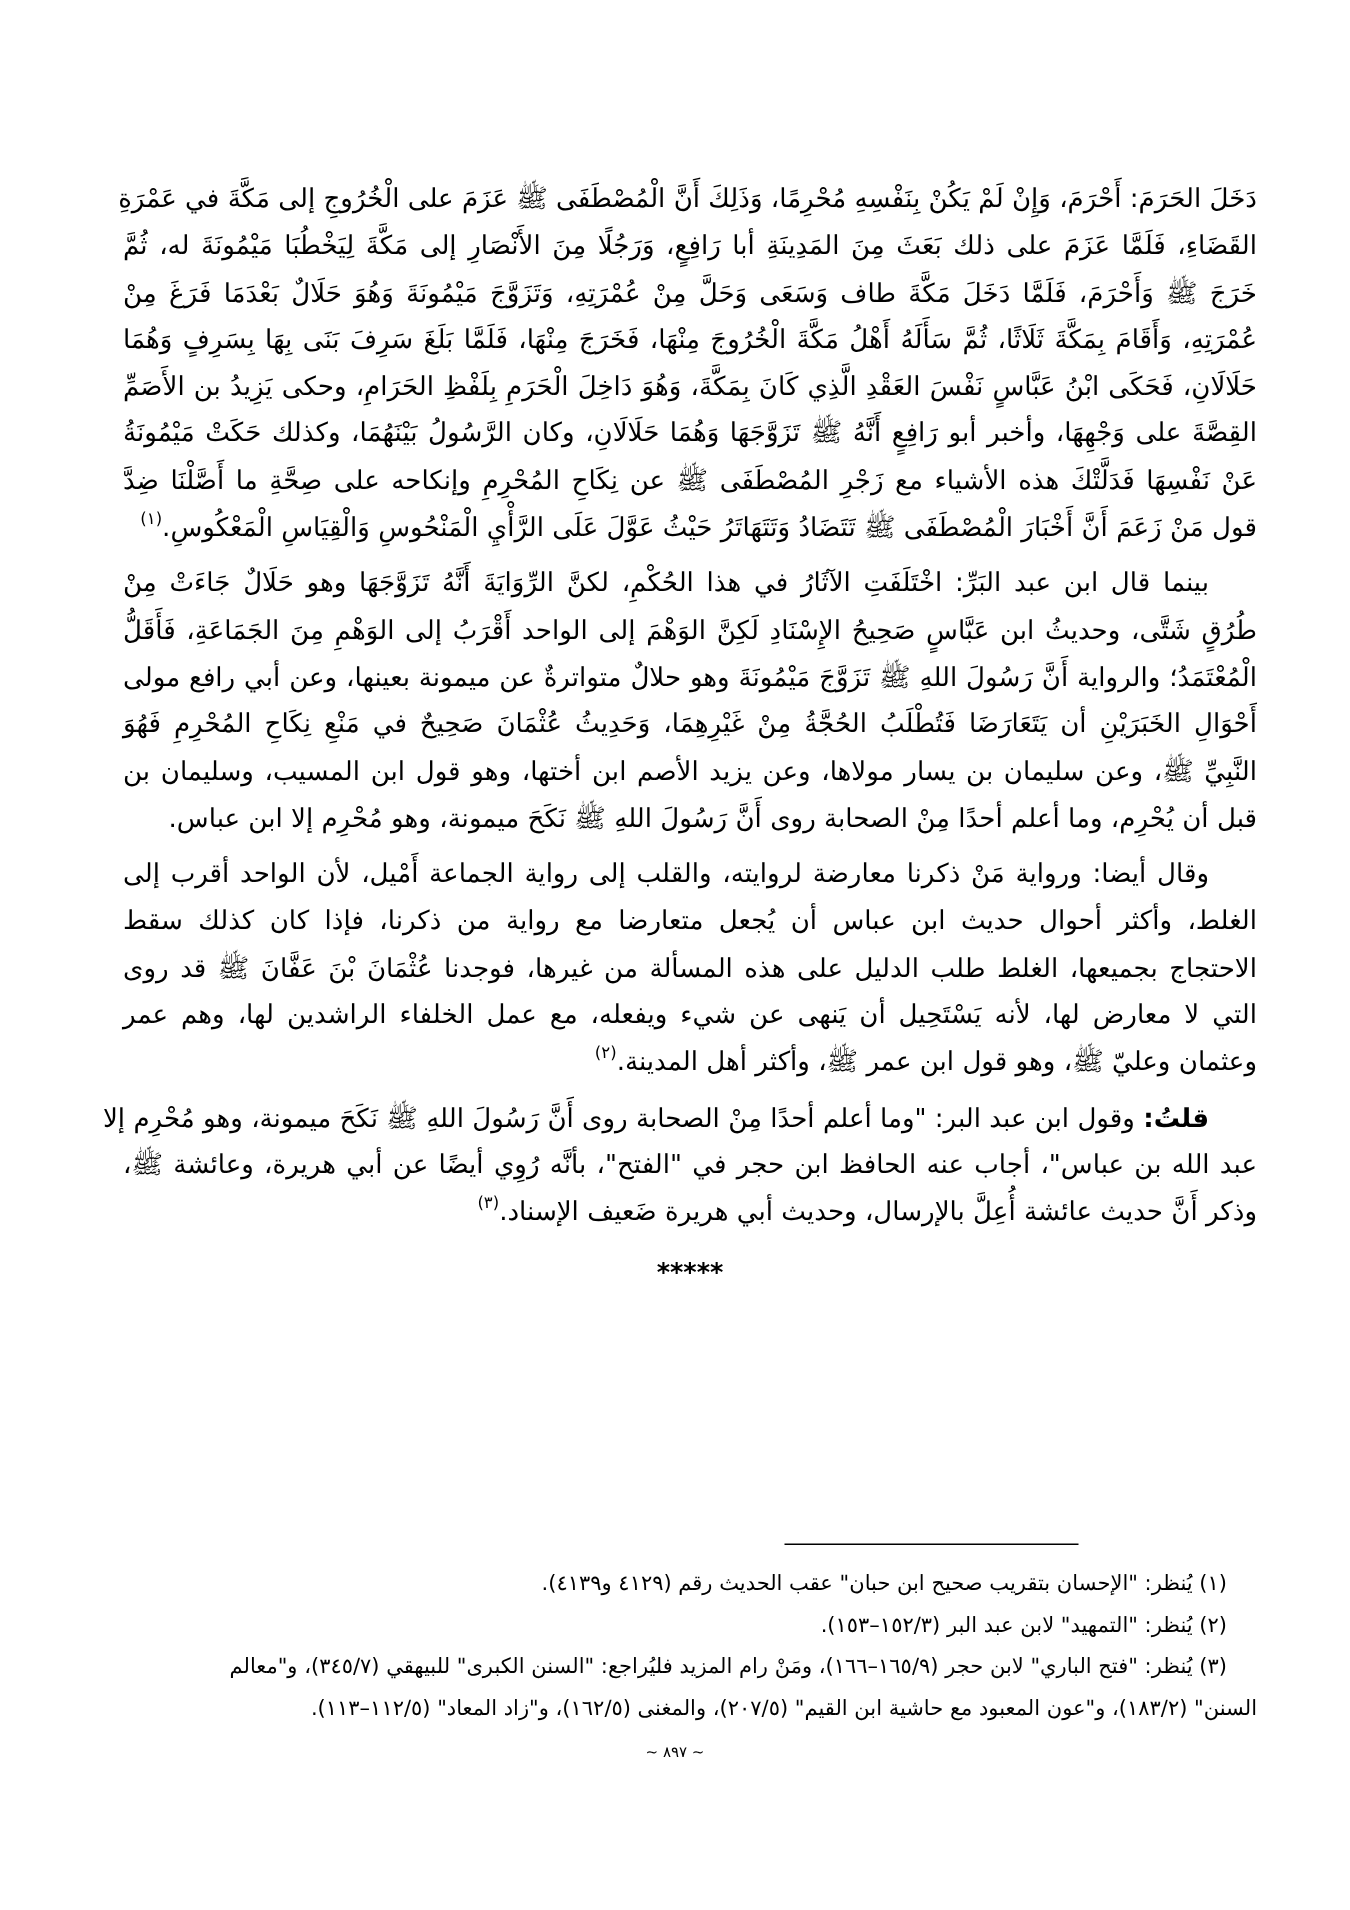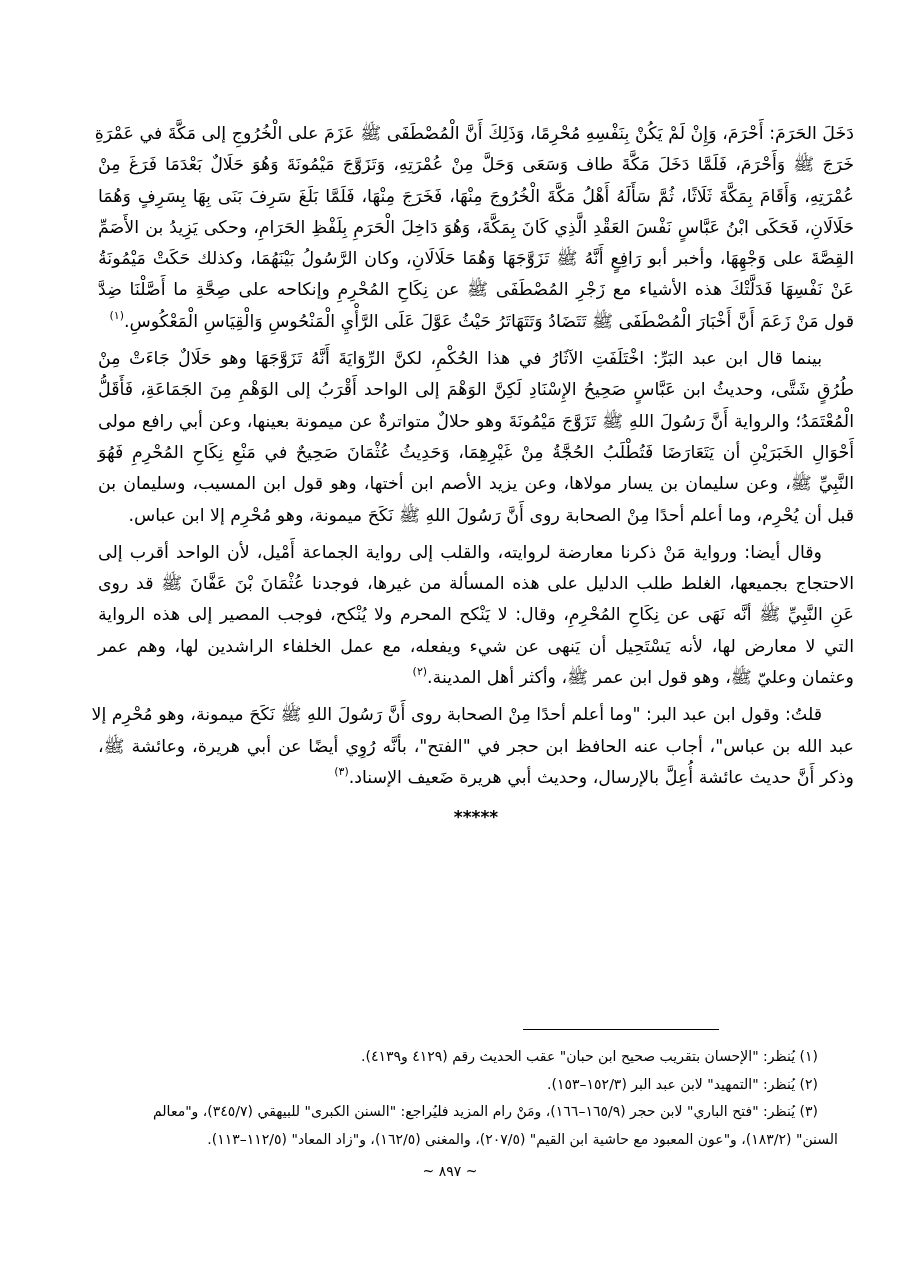--- a/index.html
+++ b/index.html
@@ -2,59 +2,60 @@
 <html><head>
   <meta charset="utf-8">
   <style>
     html, body { margin: 0; padding: 0; background: #ffffff; }
     body {
       width: 900px; height: 1273px; position: relative; overflow: hidden;
       font-family: "DejaVu Sans", "Liberation Sans", sans-serif;
       color: #000;
     }
     .page {
-      position: absolute; left: 98px; top: 118px; width: 756px;
+      position: absolute; left: 82px; top: 118px; width: 756px;
       direction: rtl; text-align: justify;
     }
     .para {
       font-size: 17.4px; line-height: 31.3px; margin: 0;
       text-align-last: right;
     }
     .para .line { display: block; text-align: justify; text-align-last: justify; white-space: nowrap; }
     .para .line.last { text-align-last: right; }
     .indent { padding-right: 32px; }
     .gap { height: 6px; }
     sup.fn { font-size: 11px; vertical-align: 8px; line-height: 0; }
-    .bold { font-weight: normal; margin-top: 20px; }
+    .bold { font-weight: bold; margin-top: 20px; }
     .stars {
       text-align: center; direction: ltr; font-weight: bold;
       font-size: 17px; letter-spacing: 0; margin-top: 14px;
     }
     .fn-rule {
       position: absolute; left: 523px; top: 1029px; width: 196px; height: 0;
       border-top: 1.5px solid #000;
     }
     .footnotes {
       position: absolute; left: 82px; top: 1043px; width: 756px;
       direction: rtl; font-size: 14px; line-height: 27.5px;
     }
     .footnotes .fn-item { padding-right: 20px; }
     .footnotes .fn-item .line { display: block; white-space: nowrap; }
     .page-number {
       position: absolute; left: 0; width: 900px; top: 1163px;
-      text-align: center; font-size: 14px; direction: rtl;
+      text-align: center; font-size: 10px; direction: rtl;
     }
   </style>
 </head>
 <body>
 
 <div class="page">
 
   <p class="para">
     <span class="line">دَخَلَ الحَرَمَ: أَحْرَمَ، وَإِنْ لَمْ يَكُنْ بِنَفْسِهِ مُحْرِمًا، وَذَلِكَ أَنَّ الْمُصْطَفَى ﷺ عَزَمَ على الْخُرُوجِ إلى مَكَّةَ في عَمْرَةِ</span>
+    <span class="line">القَضَاءِ، فَلَمَّا عَزَمَ على ذلك بَعَثَ مِنَ المَدِينَةِ أبا رَافِعٍ، وَرَجُلًا مِنَ الأَنْصَارِ إلى مَكَّةَ لِيَخْطُبَا مَيْمُونَةَ له، ثُمَّ</span>
     <span class="line">خَرَجَ ﷺ وَأَحْرَمَ، فَلَمَّا دَخَلَ مَكَّةَ طاف وَسَعَى وَحَلَّ مِنْ عُمْرَتِهِ، وَتَزَوَّجَ مَيْمُونَةَ وَهُوَ حَلَالٌ بَعْدَمَا فَرَغَ مِنْ</span>
     <span class="line">عُمْرَتِهِ، وَأَقَامَ بِمَكَّةَ ثَلَاثًا، ثُمَّ سَأَلَهُ أَهْلُ مَكَّةَ الْخُرُوجَ مِنْهَا، فَخَرَجَ مِنْهَا، فَلَمَّا بَلَغَ سَرِفَ بَنَى بِهَا بِسَرِفٍ وَهُمَا</span>
     <span class="line">حَلَالَانِ، فَحَكَى ابْنُ عَبَّاسٍ نَفْسَ العَقْدِ الَّذِي كَانَ بِمَكَّةَ، وَهُوَ دَاخِلَ الْحَرَمِ بِلَفْظِ الحَرَامِ، وحكى يَزِيدُ بن الأَصَمِّ</span>
     <span class="line">القِصَّةَ على وَجْهِهَا، وأخبر أبو رَافِعٍ أَنَّهُ ﷺ تَزَوَّجَهَا وَهُمَا حَلَالَانِ، وكان الرَّسُولُ بَيْنَهُمَا، وكذلك حَكَتْ مَيْمُونَةُ</span>
     <span class="line">عَنْ نَفْسِهَا فَدَلَّتْكَ هذه الأشياء مع زَجْرِ المُصْطَفَى ﷺ عن نِكَاحِ المُحْرِمِ وإنكاحه على صِحَّةِ ما أَصَّلْنَا ضِدَّ</span>
     <span class="line last"><span>قول مَنْ زَعَمَ أَنَّ أَخْبَارَ الْمُصْطَفَى ﷺ تَتَضَادُ وَتَتَهَاتَرُ حَيْثُ عَوَّلَ عَلَى الرَّأْيِ الْمَنْحُوسِ وَالْقِيَاسِ الْمَعْكُوسِ.</span><sup class="fn">(١)</sup></span>
   </p>
   <div class="gap"></div>
 
   <p class="para">
@@ -62,22 +63,22 @@
     <span class="line">طُرُقٍ شَتَّى، وحديثُ ابن عَبَّاسٍ صَحِيحُ الإِسْنَادِ لَكِنَّ الوَهْمَ إلى الواحد أَقْرَبُ إلى الوَهْمِ مِنَ الجَمَاعَةِ، فَأَقَلُّ</span>
     <span class="line">الْمُعْتَمَدُ؛ والرواية أَنَّ رَسُولَ اللهِ ﷺ تَزَوَّجَ مَيْمُونَةَ وهو حلالٌ متواترةٌ عن ميمونة بعينها، وعن أبي رافع مولى</span>
     <span class="line">أَحْوَالِ الخَبَرَيْنِ أن يَتَعَارَضَا فَتُطْلَبُ الحُجَّةُ مِنْ غَيْرِهِمَا، وَحَدِيثُ عُثْمَانَ صَحِيحٌ في مَنْعِ نِكَاحِ المُحْرِمِ فَهُوَ</span>
     <span class="line">النَّبِيِّ ﷺ، وعن سليمان بن يسار مولاها، وعن يزيد الأصم ابن أختها، وهو قول ابن المسيب، وسليمان بن</span>
     <span class="line last">قبل أن يُحْرِم، وما أعلم أحدًا مِنْ الصحابة روى أَنَّ رَسُولَ اللهِ ﷺ نَكَحَ ميمونة، وهو مُحْرِم إلا ابن عباس.</span>
   </p>
   <div class="gap"></div>
 
   <p class="para">
     <span class="line indent">وقال أيضا: ورواية مَنْ ذكرنا معارضة لروايته، والقلب إلى رواية الجماعة أَمْيل، لأن الواحد أقرب إلى</span>
+    <span class="line">الغلط، وأكثر أحوال حديث ابن عباس أن يُجعل متعارضا مع رواية من ذكرنا، فإذا كان كذلك سقط</span>
     <span class="line">الاحتجاج بجميعها، الغلط طلب الدليل على هذه المسألة من غيرها، فوجدنا عُثْمَانَ بْنَ عَفَّانَ ﷺ قد روى</span>
-    <span class="line">عَنِ النَّبِيِّ ﷺ أنَّه نَهَى عن نِكَاحِ المُحْرِمِ، وقال: لا يَنْكح المحرم ولا يُنْكح، فوجب المصير إلى هذه الرواية</span>
     <span class="line">التي لا معارض لها، لأنه يَسْتَحِيل أن يَنهى عن شيء ويفعله، مع عمل الخلفاء الراشدين لها، وهم عمر</span>
     <span class="line last"><span>وعثمان وعليّ ﷺ، وهو قول ابن عمر ﷺ، وأكثر أهل المدينة.</span><sup class="fn">(٢)</sup></span>
   </p>
   <div class="gap"></div>
 
   <p class="para">
     <span class="line indent"><span class="bold">قلتُ:</span><span> وقول ابن عبد البر: "وما أعلم أحدًا مِنْ الصحابة روى أَنَّ رَسُولَ اللهِ ﷺ نَكَحَ ميمونة، وهو مُحْرِم إلا</span></span>
     <span class="line">عبد الله بن عباس"، أجاب عنه الحافظ ابن حجر في "الفتح"، بأنَّه رُوِي أيضًا عن أبي هريرة، وعائشة ﷺ،</span>
     <span class="line last"><span>وذكر أَنَّ حديث عائشة أُعِلَّ بالإرسال، وحديث أبي هريرة ضَعيف الإسناد.</span><sup class="fn">(٣)</sup></span>
   </p>

